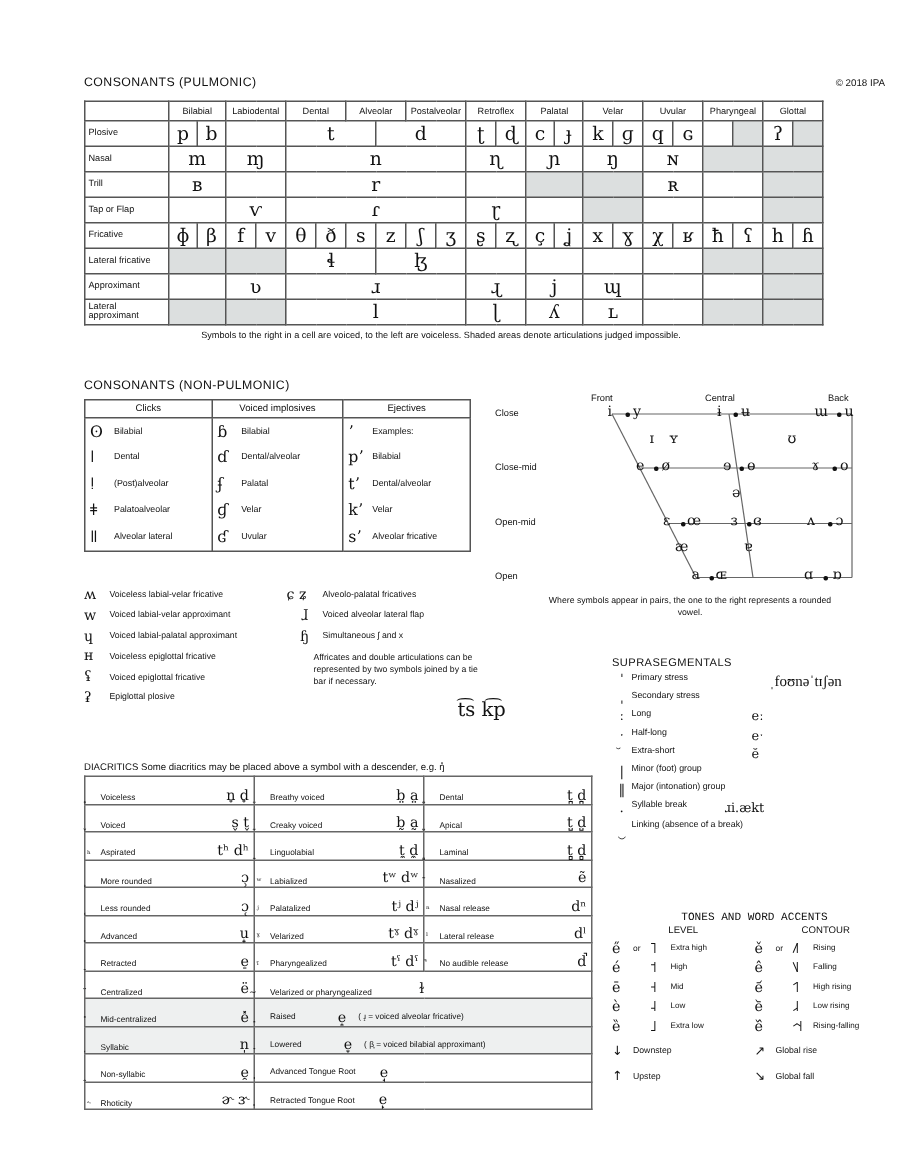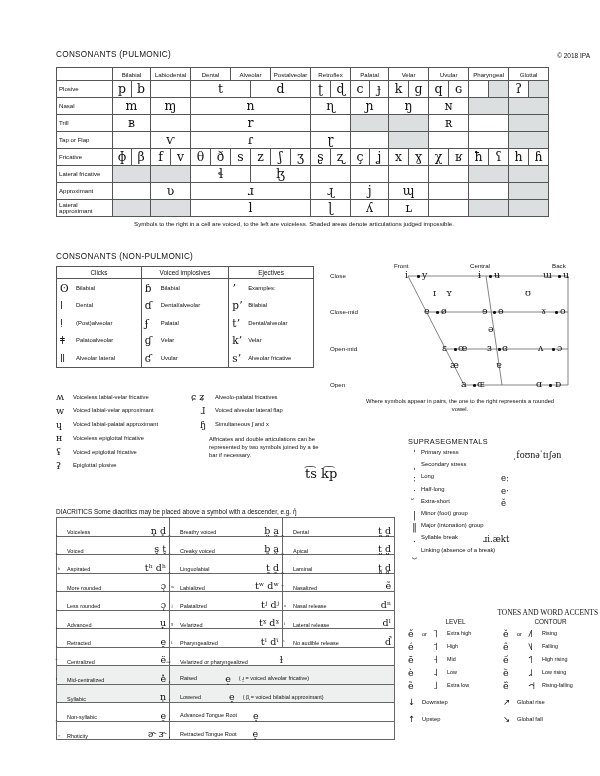--- a/index.html
+++ b/index.html
@@ -103,21 +103,21 @@
   
   .sup-wrap { position:absolute; left:408px; top:437px; width:190px; }
   .sup-item { display:flex; align-items:flex-start; margin-bottom:2.2px; }
   .sup-item .g { font-size:9px; font-family:"DejaVu Serif", serif; width:13px; text-align:center; display:inline-block;}
   .sup-item .t { font-size:5.9px; font-family:"Liberation Sans", sans-serif; width:80px;}
   .sup-item .ex { font-size:8.6px; font-family:"DejaVu Serif", serif; }
   .sup-ex-main { position:absolute; left:105px; top:12px; font-size:10px; font-family:Liberation Serif, serif;}
 
   
   .tone-wrap { position:absolute; left:408px; top:608px; width:190px; }
-  .tone-head { text-align:right; font-size:7.4px; font-family:Liberation Serif, serif; }
+  .tone-head { text-align:center; font-size:7.4px; font-family:Liberation Mono, monospace; }
   .tone-sub { display:flex; font-size:6.4px; font-family:"Liberation Sans", sans-serif; margin-top:1px;}
   .tone-cols { display:flex; margin-top:2px; }
   .tone-col { width:50%; }
   .tone-row { display:flex; align-items:center; height:13px; }
   .tone-row .g { font-size:9.5px; font-family:"DejaVu Serif", serif; width:14px; }
   .tone-row .or { font-size:5.6px; font-family:"Liberation Sans", sans-serif; width:11px; }
   .tone-row .m { font-size:10px; font-family:"DejaVu Sans", sans-serif; width:14px; }
   .tone-row .t { font-size:5.4px; font-family:"Liberation Sans", sans-serif; line-height:1.05;}
   .tone-row2 { display:flex; align-items:center; height:14px; margin-top:3px;}
   .tone-row2 .g { font-size:8.5px; font-family:"DejaVu Sans", sans-serif; width:14px; }

